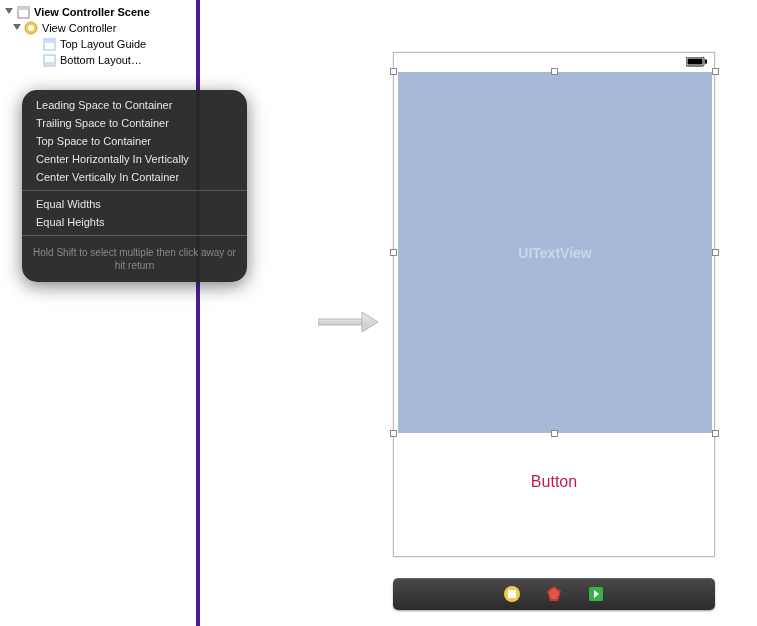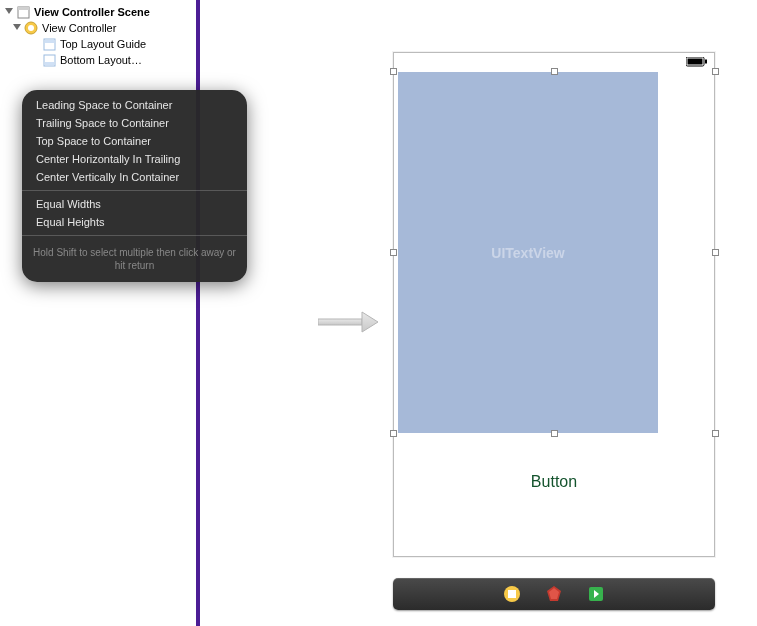--- a/index.html
+++ b/index.html
@@ -111,21 +111,21 @@
       position: absolute;
       right: 6px;
       top: 4px;
       width: 22px;
       height: 10px;
     }
     .textview {
       position: absolute;
       left: 4px;
       top: 19px;
-      width: 260px;
+      width: 314px;
       height: 361px;
       background: #a6b9d8;
       display: flex;
       align-items: center;
       justify-content: center;
       color: #cbd5e8;
       font-size: 14px;
       font-weight: 600;
     }
     .handle {
@@ -137,21 +137,21 @@
       z-index: 3;
     }
     .btn-area {
       position: absolute;
       left: 0;
       right: 0;
       top: 398px;
       text-align: center;
     }
     .ios-button {
-      color: #14532d;
+      color: #be185d;
       font-size: 16px;
       padding-top: 22px;
       display: inline-block;
     }
     .toolbar {
       position: absolute;
       left: 393px;
       top: 578px;
       width: 322px;
       height: 32px;
@@ -228,21 +228,21 @@
     <span class="tree-label">Bottom Layout…</span>
   </div>
 
 </div>
 
 <div class="popover">
   <div class="pop-top-pad"></div>
   <div class="pop-item">Leading Space to Container</div>
   <div class="pop-item">Trailing Space to Container</div>
   <div class="pop-item">Top Space to Container</div>
-  <div class="pop-item">Center Horizontally In Trailing</div>
+  <div class="pop-item">Center Horizontally In Vertically</div>
   <div class="pop-item">Center Vertically In Container</div>
   <div class="pop-sep"></div>
   <div class="pop-item">Equal Widths</div>
   <div class="pop-item">Equal Heights</div>
   <div class="pop-sep"></div>
   <div class="pop-hint">Hold Shift to select multiple then click away or hit return</div>
 </div>
 
 <div class="arrow">
   <svg width="60" height="24">

